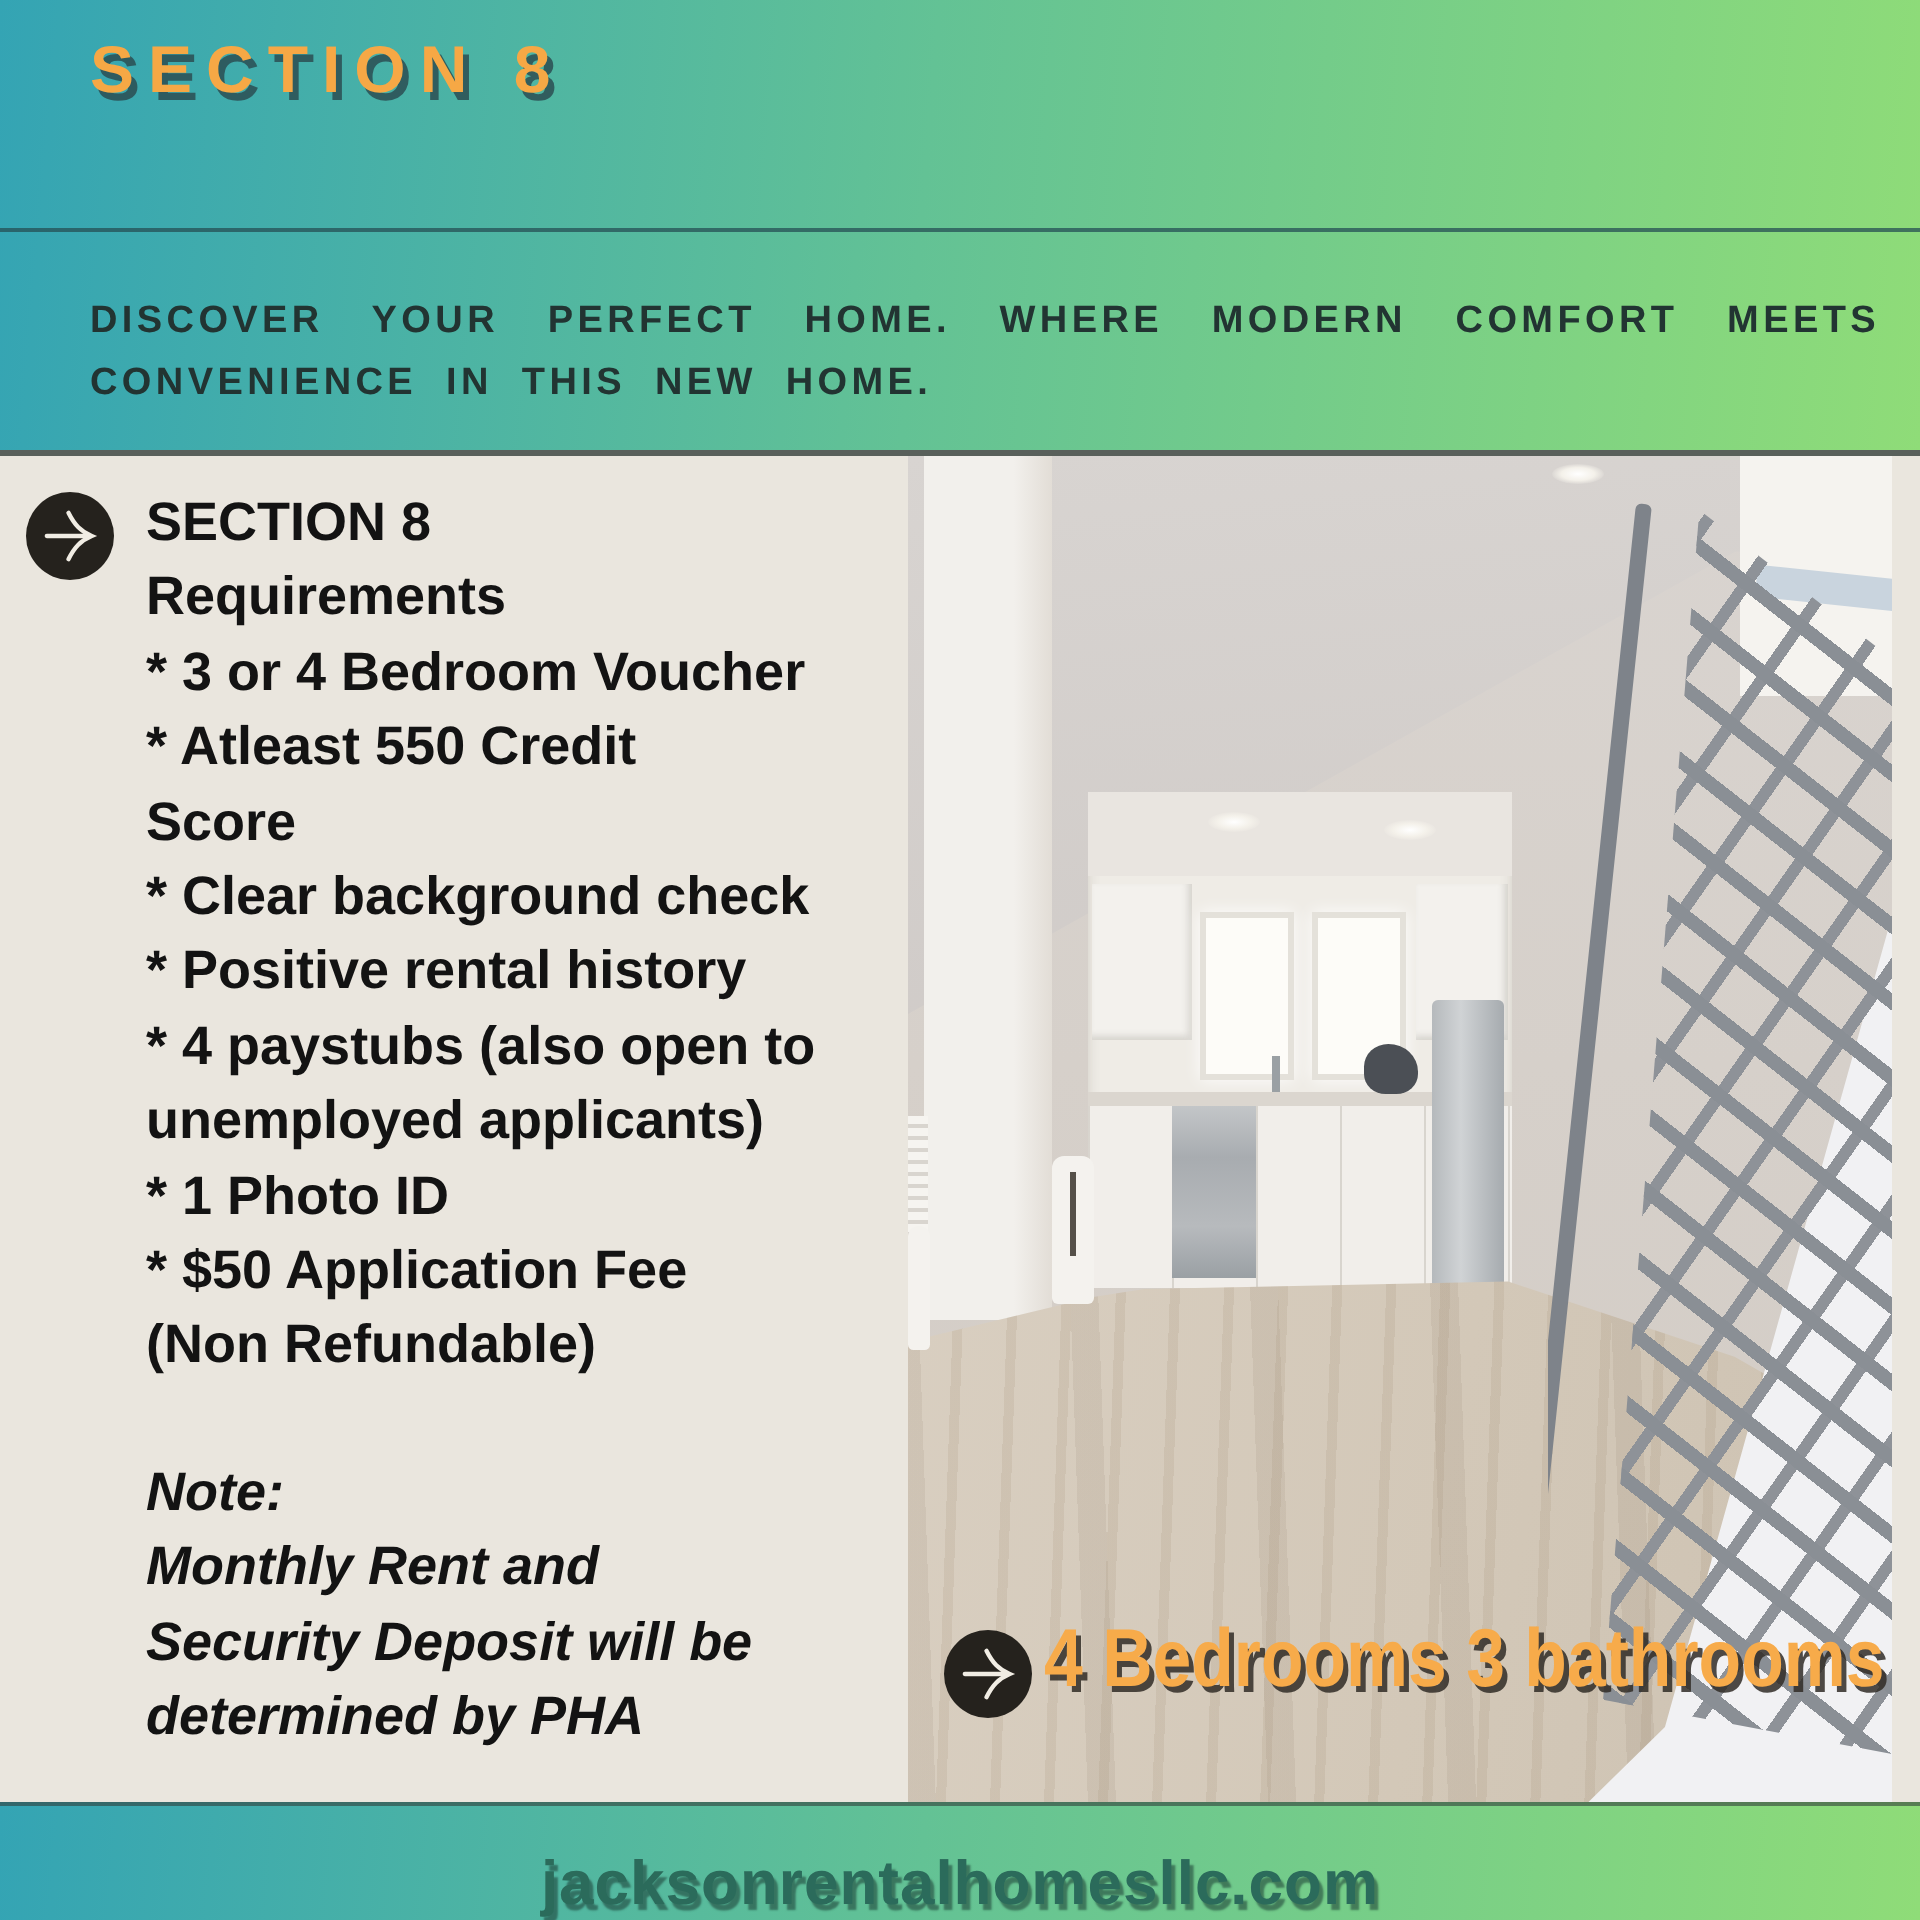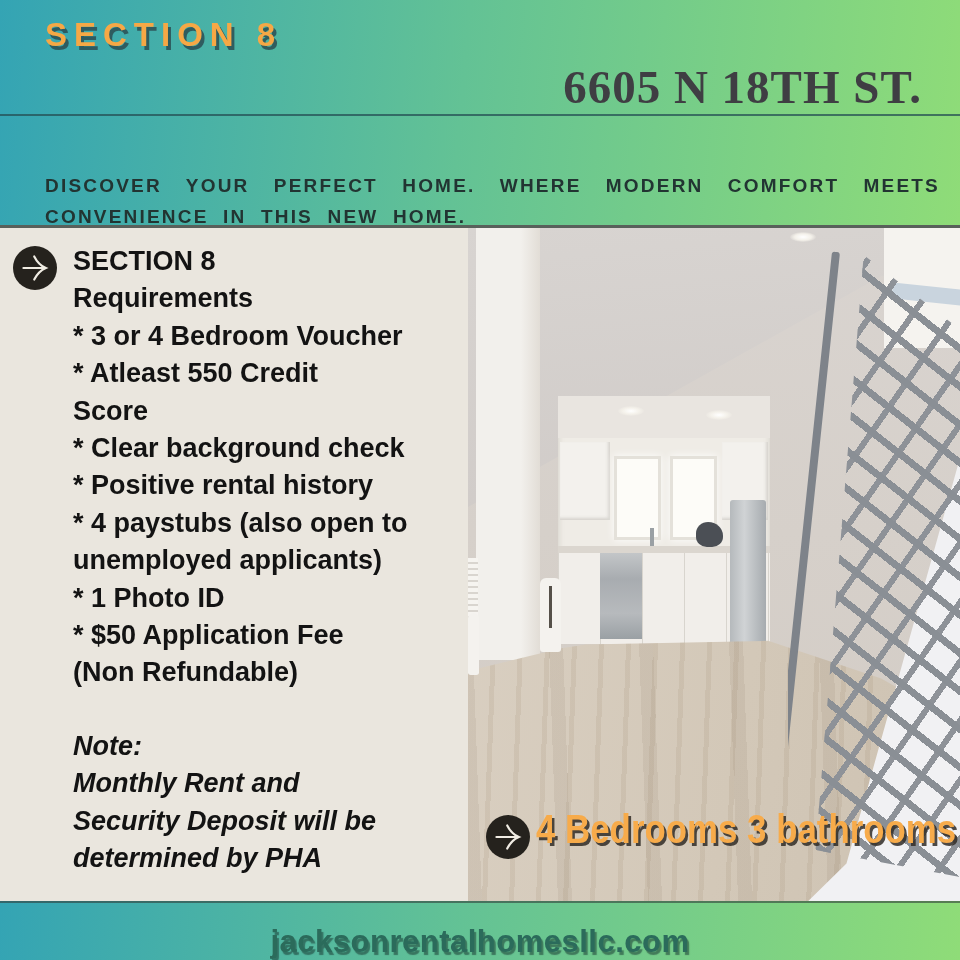--- a/index.html
+++ b/index.html
@@ -24,21 +24,21 @@
     font-size:47px;color:#3f3e43;letter-spacing:1px;
   }
   .hdr-line{
     position:absolute;left:0;width:960px;height:2px;
     background:rgba(38,79,84,.75);
   }
   .hdr-line.l1{top:114px;}
   .tagline{
     position:absolute;left:45px;top:146px;width:895px;
     font-size:19px;font-weight:bold;letter-spacing:2.2px;word-spacing:7px;
-    line-height:1.62;color:#223432;text-align:justify;margin-top:25px;
+    line-height:1.62;color:#223432;text-align:justify;
   }
   
   .content{
     position:absolute;left:0;top:225px;width:960px;height:676px;
     border-top:3px solid rgba(52,62,58,.8);box-sizing:border-box;
   }
   .panel{
     position:absolute;left:0;top:0;width:468px;height:676px;background:#eae6de;
   }
   .arrow-badge{
@@ -48,21 +48,21 @@
   .panel .arrow-badge{left:13px;top:18px;}
   .req-text,.note-text{
     position:absolute;left:73px;width:400px;
     font-size:27px;font-weight:bold;color:#131313;
     line-height:37.4px;white-space:pre-line;
   }
   .req-text{top:15px;}
   .note-text{top:500px;font-style:italic;}
   
   .photo{
-    position:absolute;left:468px;top:0;width:492px;height:676px;overflow:hidden;
+    position:absolute;left:454px;top:0;width:492px;height:676px;overflow:hidden;
     background:linear-gradient(180deg,#d9d4d0 0%,#d6d0ca 45%,#d2cbc4 100%);
   }
   .ph-ceiling{
     position:absolute;left:0;top:0;width:492px;height:300px;
     background:linear-gradient(175deg,#d8d4d1,#cfcac7);
     clip-path:polygon(0 0,100% 0,100% 13%,84% 16%,0 93%);
   }
   .ph-light{
     position:absolute;width:26px;height:10px;border-radius:50%;
     background:radial-gradient(ellipse at center,#ffffff 0%,#f4f1ea 45%,rgba(244,241,234,0) 75%);
@@ -149,21 +149,20 @@
     text-shadow:2px 3px 1px rgba(26,56,50,.55);
   }
 </style>
 </head>
 <body>
 
 <div class="poster">
 
   <div class="header">
     <div class="badge-title">SECTION 8</div>
-    <div class="address">6605 N 18TH ST.</div>
     <div class="hdr-line l1"></div>
     <div class="tagline">DISCOVER YOUR PERFECT HOME. WHERE MODERN COMFORT MEETS CONVENIENCE IN THIS NEW HOME.</div>
   </div>
 
   <div class="content">
 
     <div class="panel">
       <div class="arrow-badge">
         <svg width="34" height="34" viewBox="0 0 44 44" aria-hidden="true">
           <g stroke="#f1ede4" stroke-width="2.8" fill="none" stroke-linecap="round">

